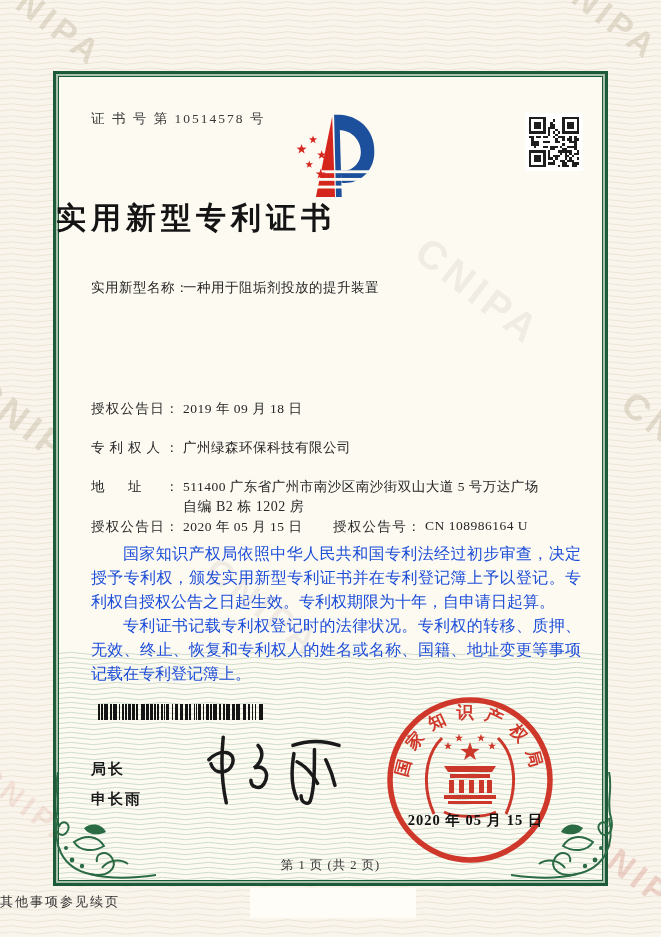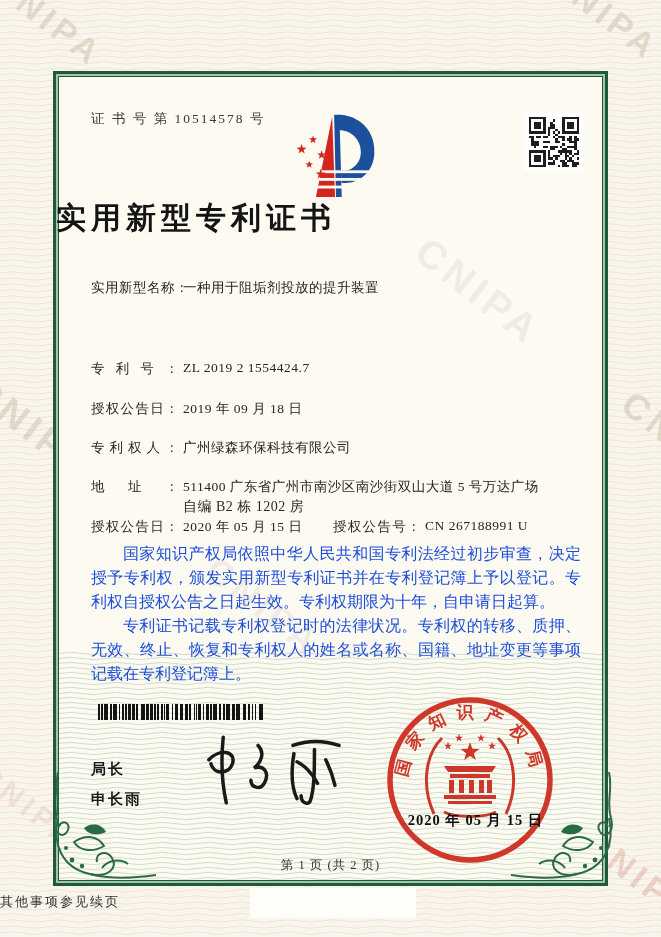--- a/index.html
+++ b/index.html
@@ -317,38 +317,35 @@
         <use href="#star" transform="translate(35,46) scale(0.50)"></use>
         <use href="#star" transform="translate(22,56) scale(0.42)"></use>
         <use href="#star" transform="translate(34,66) scale(0.55)"></use>
       </svg>
 
       <div class="title">实用新型专利证书</div>
 
       <div class="row" style="top:205px">
         <span class="lbl">实用新型名称：</span><span class="val">一种用于阻垢剂投放的提升装置</span>
       </div>
-      <div class="row" style="top:286px">
-        <span class="lbl">专利号：</span><span class="val">ZL 2019 2 1554424.7</span>
-      </div>
       <div class="row" style="top:326px">
         <span class="lbl">授权公告日：</span><span class="val">2019 年 09 月 18 日</span>
       </div>
       <div class="row" style="top:365px">
         <span class="lbl">专利权人：</span><span class="val">广州绿森环保科技有限公司</span>
       </div>
       <div class="row" style="top:404px">
         <span class="lbl">地址：</span><span class="val">511400 广东省广州市南沙区南沙街双山大道 5 号万达广场</span>
       </div>
       <div class="addr2" style="top:424px">自编 B2 栋 1202 房</div>
       <div class="row" style="top:444px">
         <span class="lbl">授权公告日：</span><span class="val">2020 年 05 月 15 日</span>
       </div>
       <div class="row" style="top:444px;left:277px">
-        <span class="lbl">授权公告号：</span><span class="val">CN 267188991 U</span>
+        <span class="lbl">授权公告号：</span><span class="val">CN 108986164 U</span>
       </div>
 
       <div class="paras">
         <p>国家知识产权局依照中华人民共和国专利法经过初步审查，决定授予专利权，颁发实用新型专利证书并在专利登记簿上予以登记。专利权自授权公告之日起生效。专利权期限为十年，自申请日起算。</p>
         <p>专利证书记载专利权登记时的法律状况。专利权的转移、质押、无效、终止、恢复和专利权人的姓名或名称、国籍、地址变更等事项记载在专利登记簿上。</p>
       </div>
 
       <div class="barcode" id="barcode">
           <div style="width: 2px; background: rgb(20, 20, 20);"></div>
           <div style="width: 1px; background: transparent;"></div>

